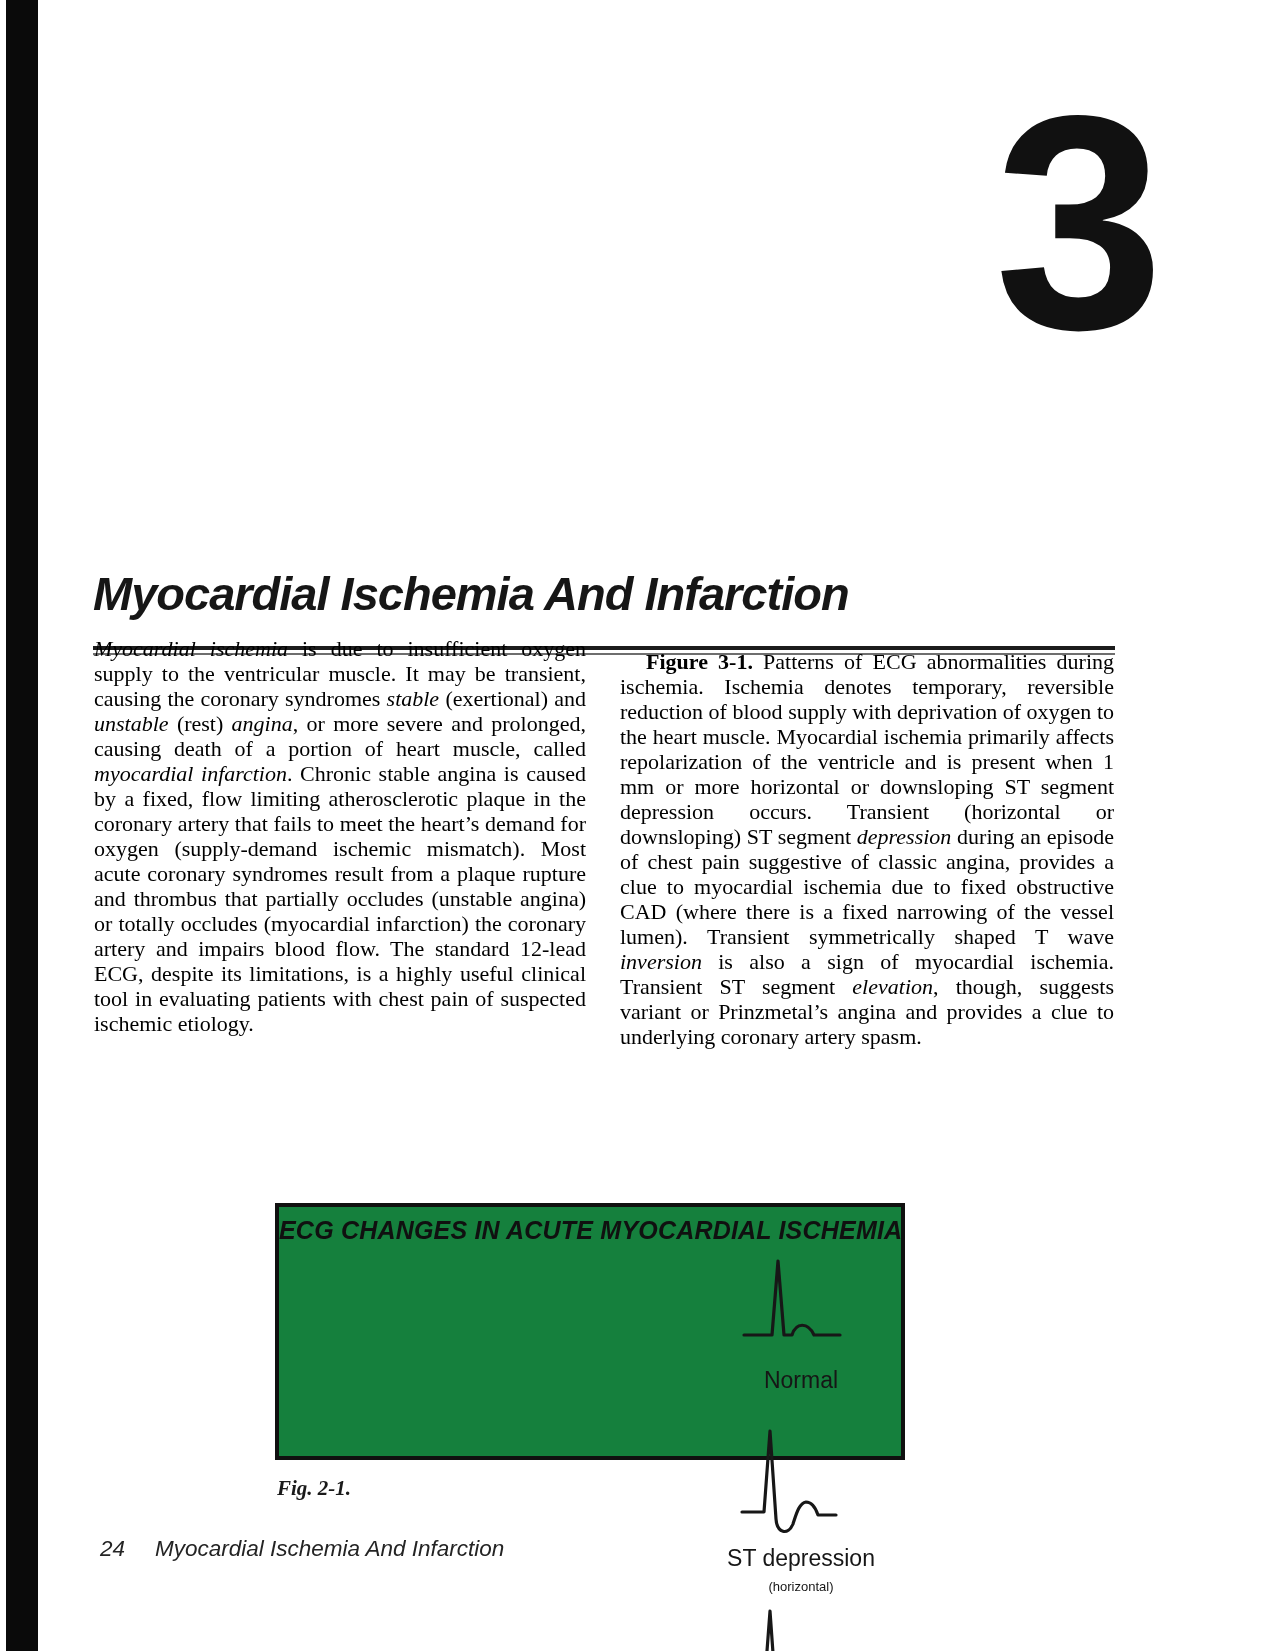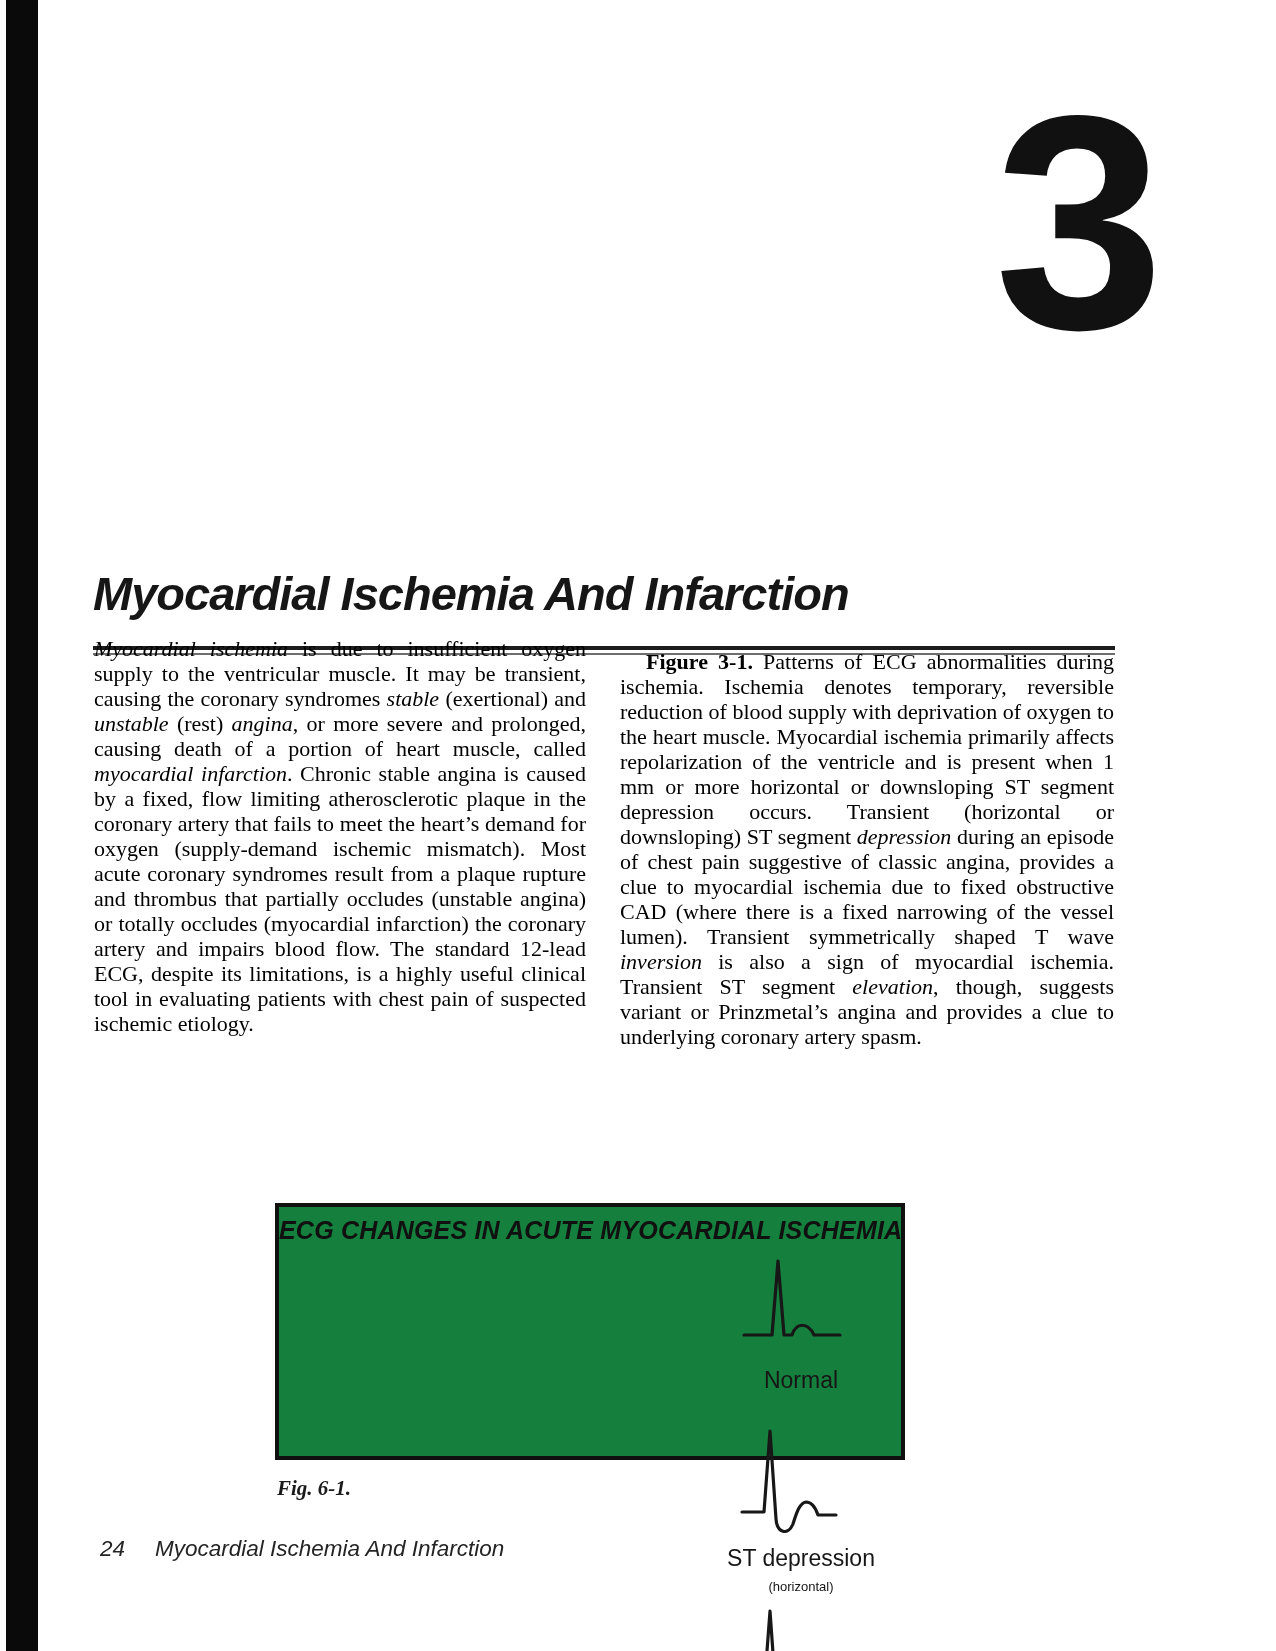--- a/index.html
+++ b/index.html
@@ -129,20 +129,20 @@
         <svg width="130" height="120" viewBox="0 0 130 120">
           <path class="ecg" d="M8 90 H34 L40 20 L45 55 C47 50, 52 46, 58 45 C66 44, 74 48, 78 56 C81 62, 84 76, 86 90 H102"></path>
         </svg>
         <div class="fig-label">ST elevation</div>
         <div class="fig-sublabel">(coronary spasm)</div>
       </div>
 
     </div>
   </div>
 
-  <div class="figure-caption">Fig. 6-1.</div>
+  <div class="figure-caption">Fig. 2-1.</div>
 
   <div class="page-footer">
     <span>24</span>
     <span>Myocardial Ischemia And Infarction</span>
   </div>
 
 </div>
 
 </body></html>

